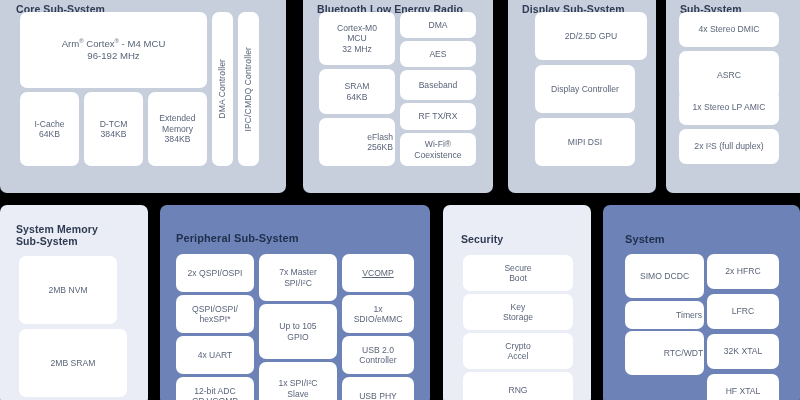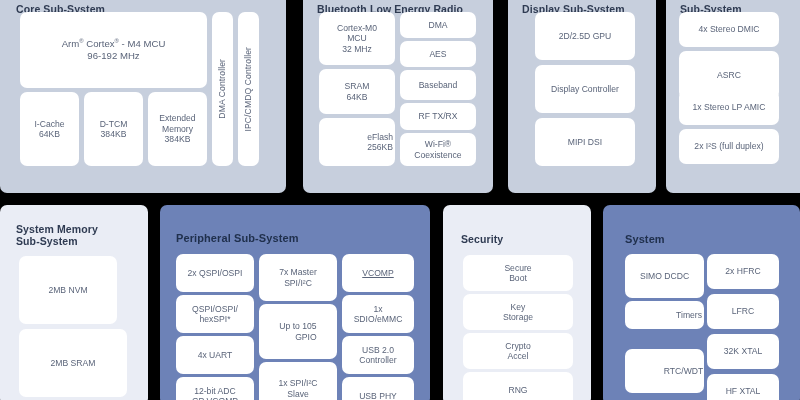--- a/index.html
+++ b/index.html
@@ -86,21 +86,21 @@
       <span>RF TX/RX</span>
     </div>
     <div class="blk" style="left:97px;top:149px;width:76px;height:33px;">
       <div><span>Wi-Fi®</span><br>
            <span>Coexistence</span></div>
     </div>
   </div>
 
   <div class="panel gray" style="left:508px;top:-16px;width:148px;height:209px;">
     <div class="ptitle" style="left:14px;top:19px;">Display Sub-System</div>
-    <div class="blk" style="left:27px;top:28px;width:100px;height:48px;">
+    <div class="blk" style="left:27px;top:28px;width:112px;height:48px;">
       <span>2D/2.5D GPU</span>
     </div>
     <div class="blk" style="left:27px;top:81px;width:100px;height:48px;">
       <span>Display Controller</span>
     </div>
     <div class="blk" style="left:27px;top:134px;width:100px;height:48px;">
       <span>MIPI DSI</span>
     </div>
   </div>
 
@@ -148,21 +148,21 @@
     </div>
     <div class="blk" style="left:16px;top:172px;width:78px;height:38px;">
       <div><span>12-bit ADC</span><br>
            <span>GP VCOMP</span></div>
     </div>
 
     <div class="blk" style="left:99px;top:49px;width:78px;height:47px;">
       <div><span>7x Master</span><br>
            <span>SPI/I²C</span></div>
     </div>
-    <div class="blk" style="left:99px;top:99px;width:78px;height:55px;text-align:right;">
+    <div class="blk" style="left:99px;top:99px;width:78px;height:55px;">
       <div><span>Up to 105</span><br>
            <span>GPIO</span></div>
     </div>
     <div class="blk" style="left:99px;top:157px;width:78px;height:53px;">
       <div><span>1x SPI/I²C</span><br>
            <span>Slave</span></div>
     </div>
 
     <div class="blk" style="left:182px;top:49px;width:72px;height:38px;text-decoration:underline;">
       <span>VCOMP</span>
@@ -200,21 +200,21 @@
   </div>
 
   <div class="panel blue" style="left:603px;top:205px;width:197px;height:200px;">
     <div class="ptitle onblue" style="left:22px;top:28px;font-size:11px;">System</div>
     <div class="blk" style="left:22px;top:49px;width:79px;height:44px;">
       <span>SIMO DCDC</span>
     </div>
     <div class="blk" style="left:22px;top:96px;width:79px;height:28px;justify-content:flex-end;">
       <span>Timers</span>
     </div>
-    <div class="blk" style="left:22px;top:144px;width:79px;height:44px;padding-left:40px;">
+    <div class="blk" style="left:22px;top:126px;width:79px;height:44px;padding-left:40px;">
       <span>RTC/WDT</span>
     </div>
     <div class="blk" style="left:104px;top:49px;width:72px;height:35px;">
       <span>2x HFRC</span>
     </div>
     <div class="blk" style="left:104px;top:89px;width:72px;height:35px;">
       <span>LFRC</span>
     </div>
     <div class="blk" style="left:104px;top:129px;width:72px;height:35px;">
       <span>32K XTAL</span>

